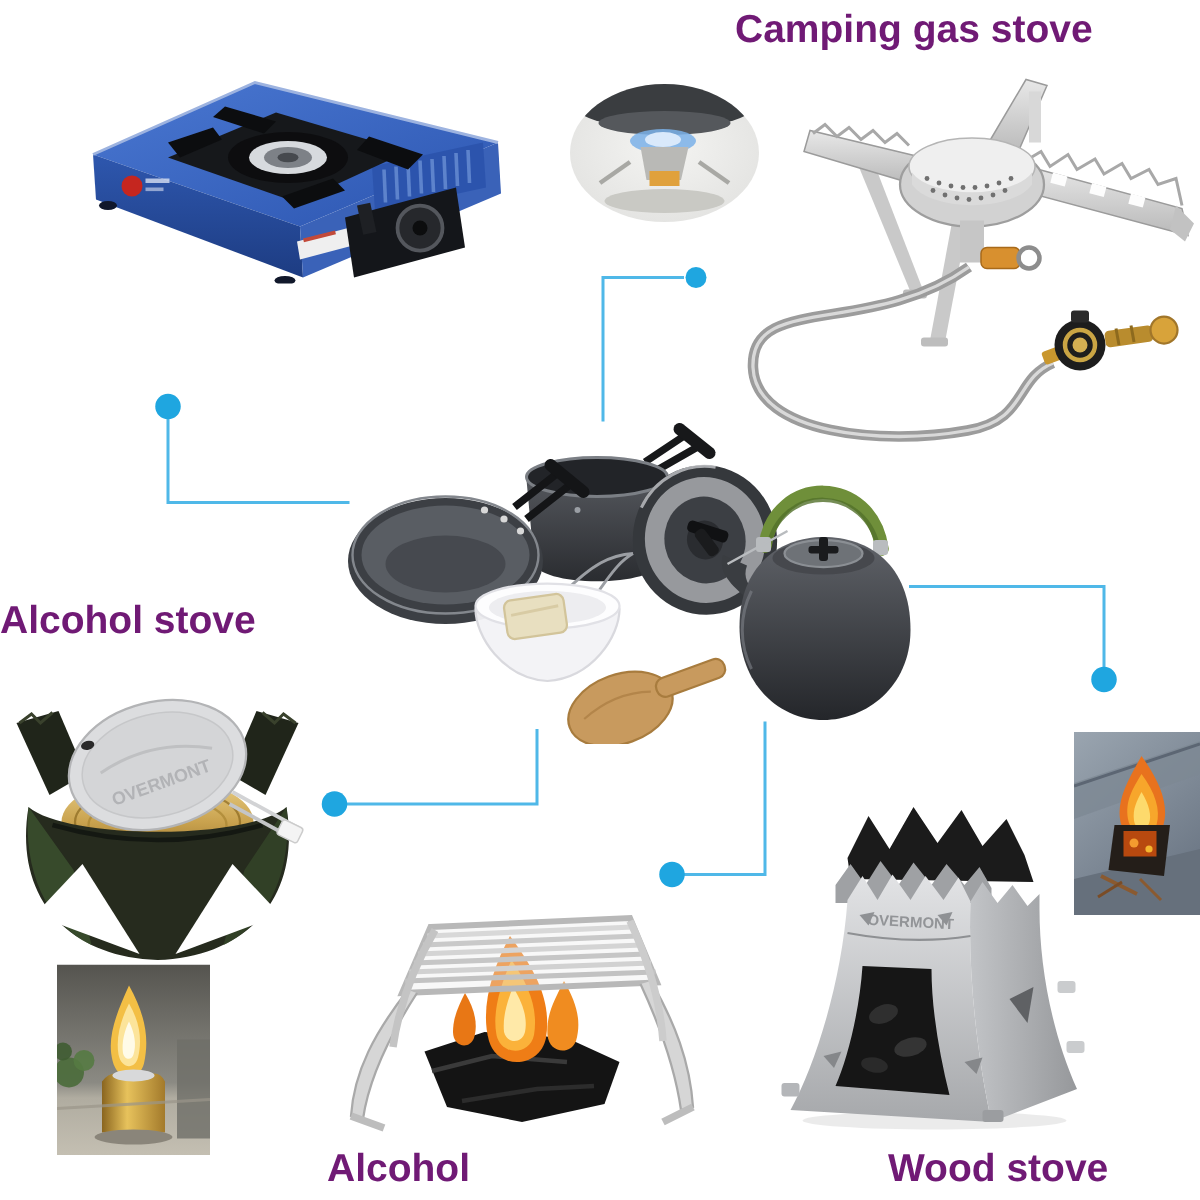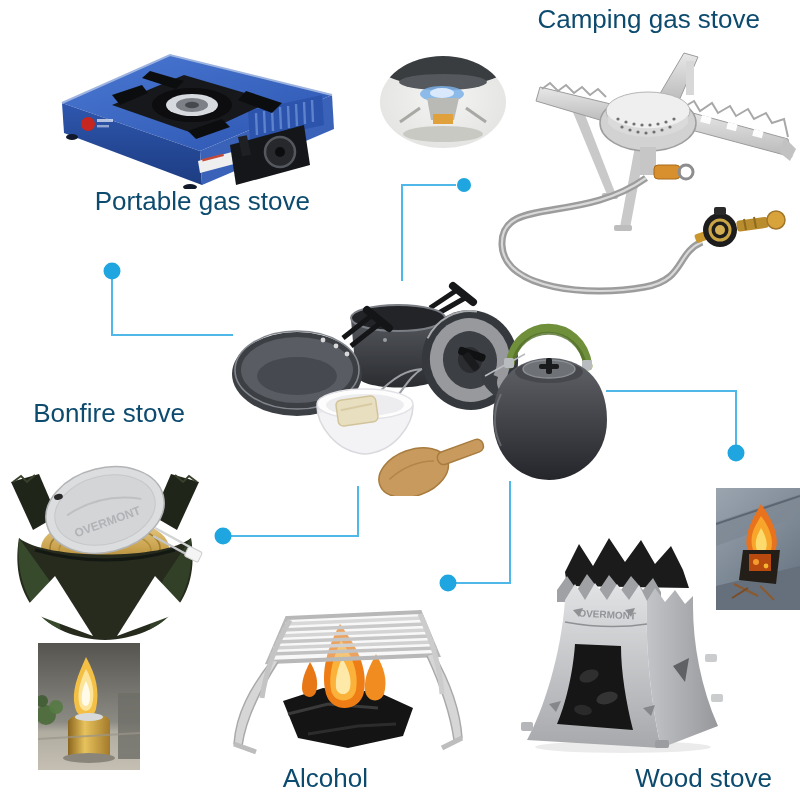--- a/index.html
+++ b/index.html
@@ -2,21 +2,21 @@
 <html><head>
 <meta charset="utf-8">
 <style>
   html,body{margin:0;padding:0;background:#fff;}
   .canvas{
     position:relative;width:800px;height:800px;background:#ffffff;overflow:hidden;
     font-family:"Liberation Sans", sans-serif;
   }
   .fig{position:absolute;}
   .label{
-    position:absolute;text-align:right;font-weight:normal;color:#0c4a6e;
+    position:absolute;text-align:left;font-weight:bold;color:#701a75;
     font-size:26px;line-height:1.1;letter-spacing:0px;white-space:nowrap;
   }
   svg{display:block;}
   .overlay{position:absolute;left:0;top:0;}
 </style>
 </head>
 <body>
 
 <div class="canvas">
 
@@ -436,19 +436,18 @@
     </g>
     <g fill="#1FA6E0">
       <circle cx="112" cy="271" r="8.5"></circle>
       <circle cx="464" cy="185" r="7"></circle>
       <circle cx="223" cy="536" r="8.5"></circle>
       <circle cx="448" cy="583" r="8.5"></circle>
       <circle cx="736" cy="453" r="8.5"></circle>
     </g>
   </svg>
 
-  <div class="label" style="left:40px;top:187px;width:270px;">Portable gas stove</div>
   <div class="label" style="left:490px;top:5px;width:270px;">Camping gas stove</div>
-  <div class="label" style="left:0px;top:399px;width:185px;">Bonfire stove</div>
+  <div class="label" style="left:0px;top:399px;width:185px;">Alcohol stove</div>
   <div class="label" style="left:218px;top:764px;width:150px;">Alcohol</div>
   <div class="label" style="left:592px;top:764px;width:180px;">Wood stove</div>
 
 </div>
 
 </body></html>

